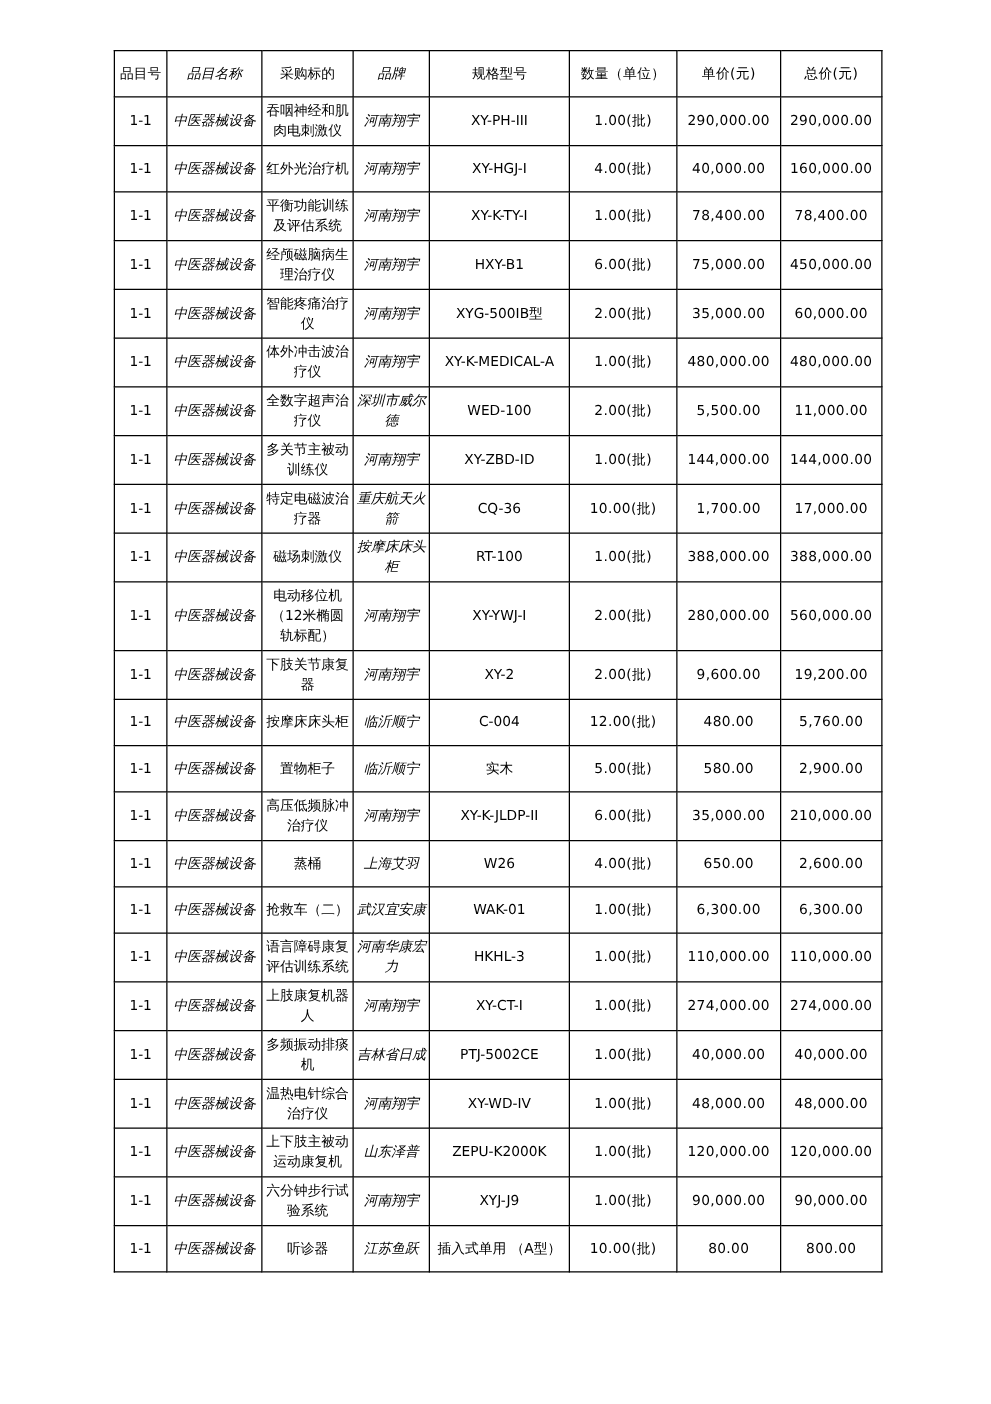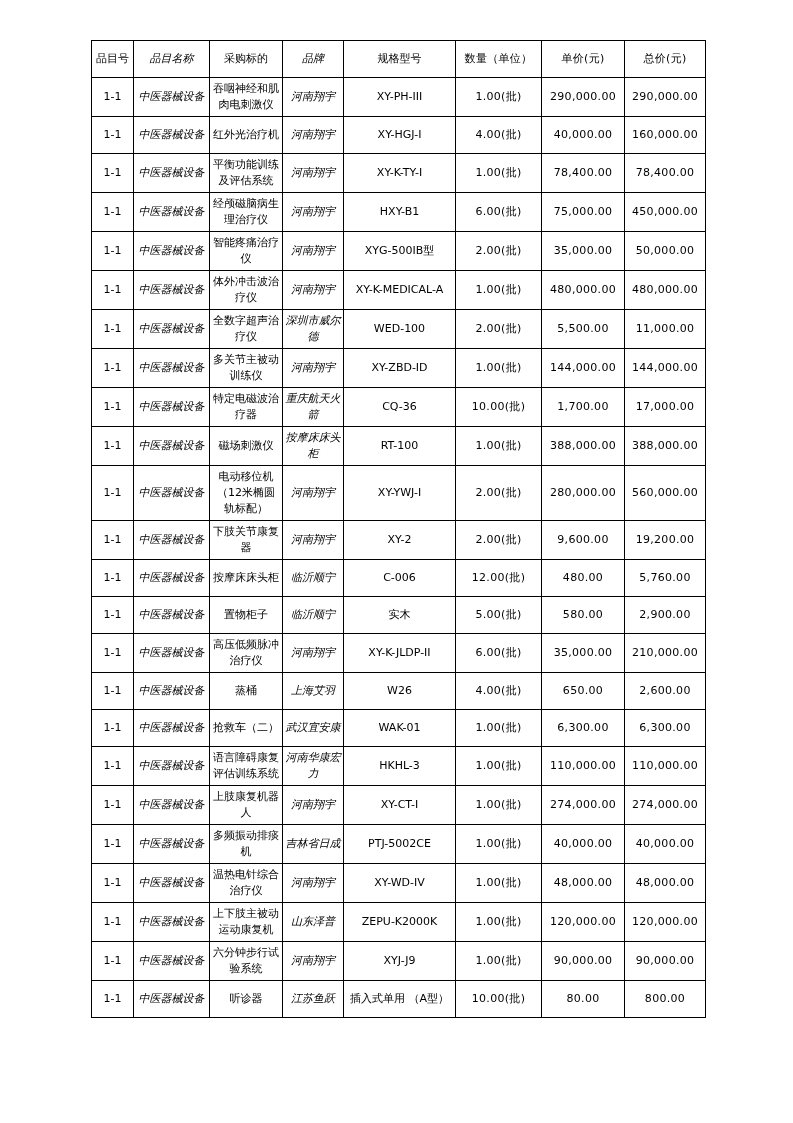--- a/index.html
+++ b/index.html
@@ -116,21 +116,21 @@
           <td class="col-total_price">450,000.00</td>
         </tr>
         <tr>
           <td class="col-item_no">1-1</td>
           <td class="col-item_name">中医器械设备</td>
           <td class="col-procurement_target">智能疼痛治疗仪</td>
           <td class="col-brand">河南翔宇</td>
           <td class="col-spec_model">XYG-500IB型</td>
           <td class="col-quantity">2.00(批)</td>
           <td class="col-unit_price">35,000.00</td>
-          <td class="col-total_price">50,000.00</td>
+          <td class="col-total_price">60,000.00</td>
         </tr>
         <tr>
           <td class="col-item_no">1-1</td>
           <td class="col-item_name">中医器械设备</td>
           <td class="col-procurement_target">体外冲击波治疗仪</td>
           <td class="col-brand">河南翔宇</td>
           <td class="col-spec_model">XY-K-MEDICAL-A</td>
           <td class="col-quantity">1.00(批)</td>
           <td class="col-unit_price">480,000.00</td>
           <td class="col-total_price">480,000.00</td>
@@ -193,21 +193,21 @@
           <td class="col-spec_model">XY-2</td>
           <td class="col-quantity">2.00(批)</td>
           <td class="col-unit_price">9,600.00</td>
           <td class="col-total_price">19,200.00</td>
         </tr>
         <tr>
           <td class="col-item_no">1-1</td>
           <td class="col-item_name">中医器械设备</td>
           <td class="col-procurement_target">按摩床床头柜</td>
           <td class="col-brand">临沂顺宁</td>
-          <td class="col-spec_model">C-006</td>
+          <td class="col-spec_model">C-004</td>
           <td class="col-quantity">12.00(批)</td>
           <td class="col-unit_price">480.00</td>
           <td class="col-total_price">5,760.00</td>
         </tr>
         <tr>
           <td class="col-item_no">1-1</td>
           <td class="col-item_name">中医器械设备</td>
           <td class="col-procurement_target">置物柜子</td>
           <td class="col-brand">临沂顺宁</td>
           <td class="col-spec_model">实木</td>

